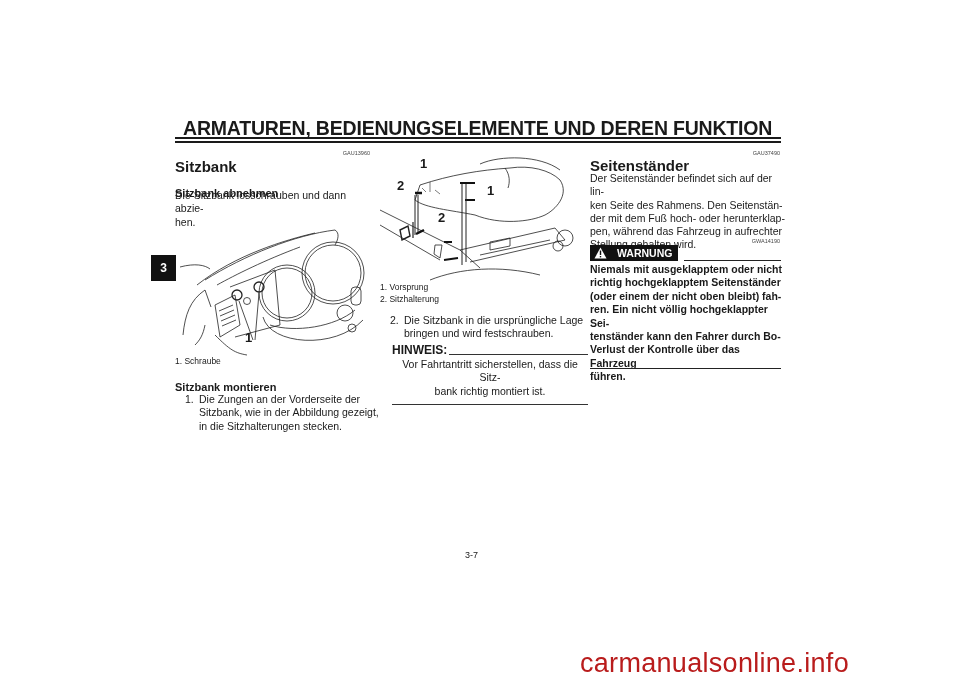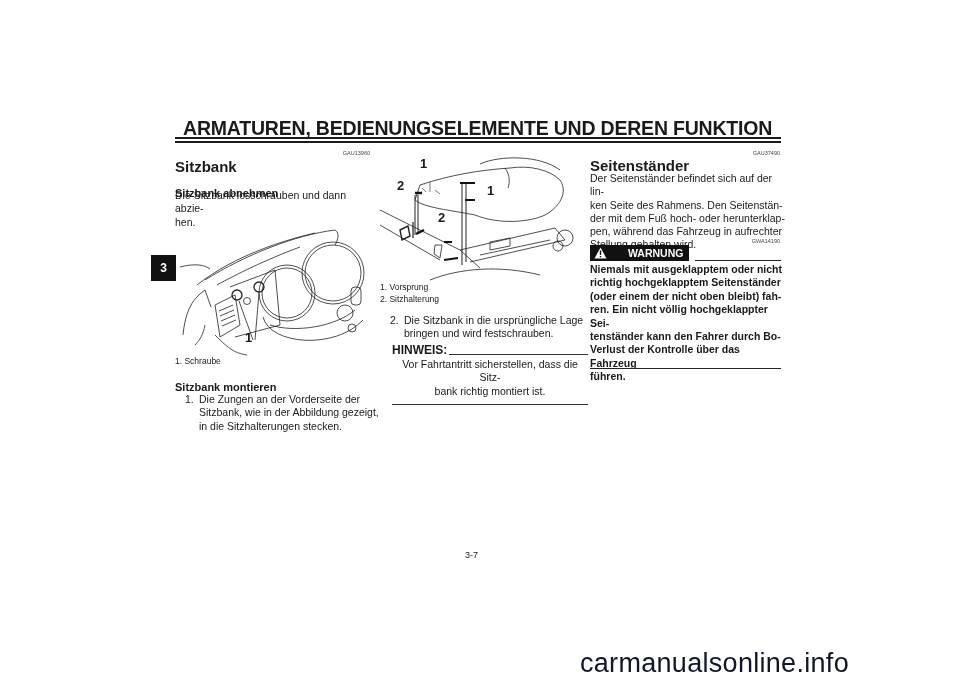--- a/index.html
+++ b/index.html
@@ -10,24 +10,24 @@
   .rule-top { left:175px; top:137px; width:606px; height:2px; background:#1a1a1a; }
   .rule-bot { left:175px; top:141px; width:606px; height:1.5px; background:#1a1a1a; }
   .chap-tab { left:151px; top:255px; width:25px; height:26px; background:#111; color:#fff;
               font-weight:bold; font-size:12px; display:flex; align-items:center; justify-content:center; }
   .code { font-size:5.5px; color:#444; text-align:right; }
   .h2 { font-size:15px; font-weight:bold; }
   .h3 { font-size:11px; font-weight:bold; }
   .p { font-size:10.5px; line-height:13.3px; }
   .caption { font-size:8.5px; line-height:12px; }
   .warn-badge { background:#111; color:#fff; font-weight:bold; font-size:10.5px; padding:1px 6px 1px 4px;
-                display:flex; align-items:center; gap:21px; height:14px; }
+                display:flex; align-items:center; gap:10px; height:14px; }
   .warn-text { font-size:10.5px; line-height:13.4px; font-weight:bold; }
   .pagenum { left:465px; top:550px; font-size:9px; }
-  .watermark { left:580px; top:648px; font-size:27px; color:#0f172a; letter-spacing:0.3px; white-space:nowrap; }
+  .watermark { left:580px; top:648px; font-size:27px; color:#b91c1c; letter-spacing:0.3px; white-space:nowrap; }
   svg { overflow:visible; }
 </style>
 </head>
 <body>
 
 <div class="abs title">ARMATUREN, BEDIENUNGSELEMENTE UND DEREN FUNKTION</div>
 <div class="abs rule-top"></div>
 <div class="abs rule-bot"></div>
 <div class="abs chap-tab">3</div>
 

